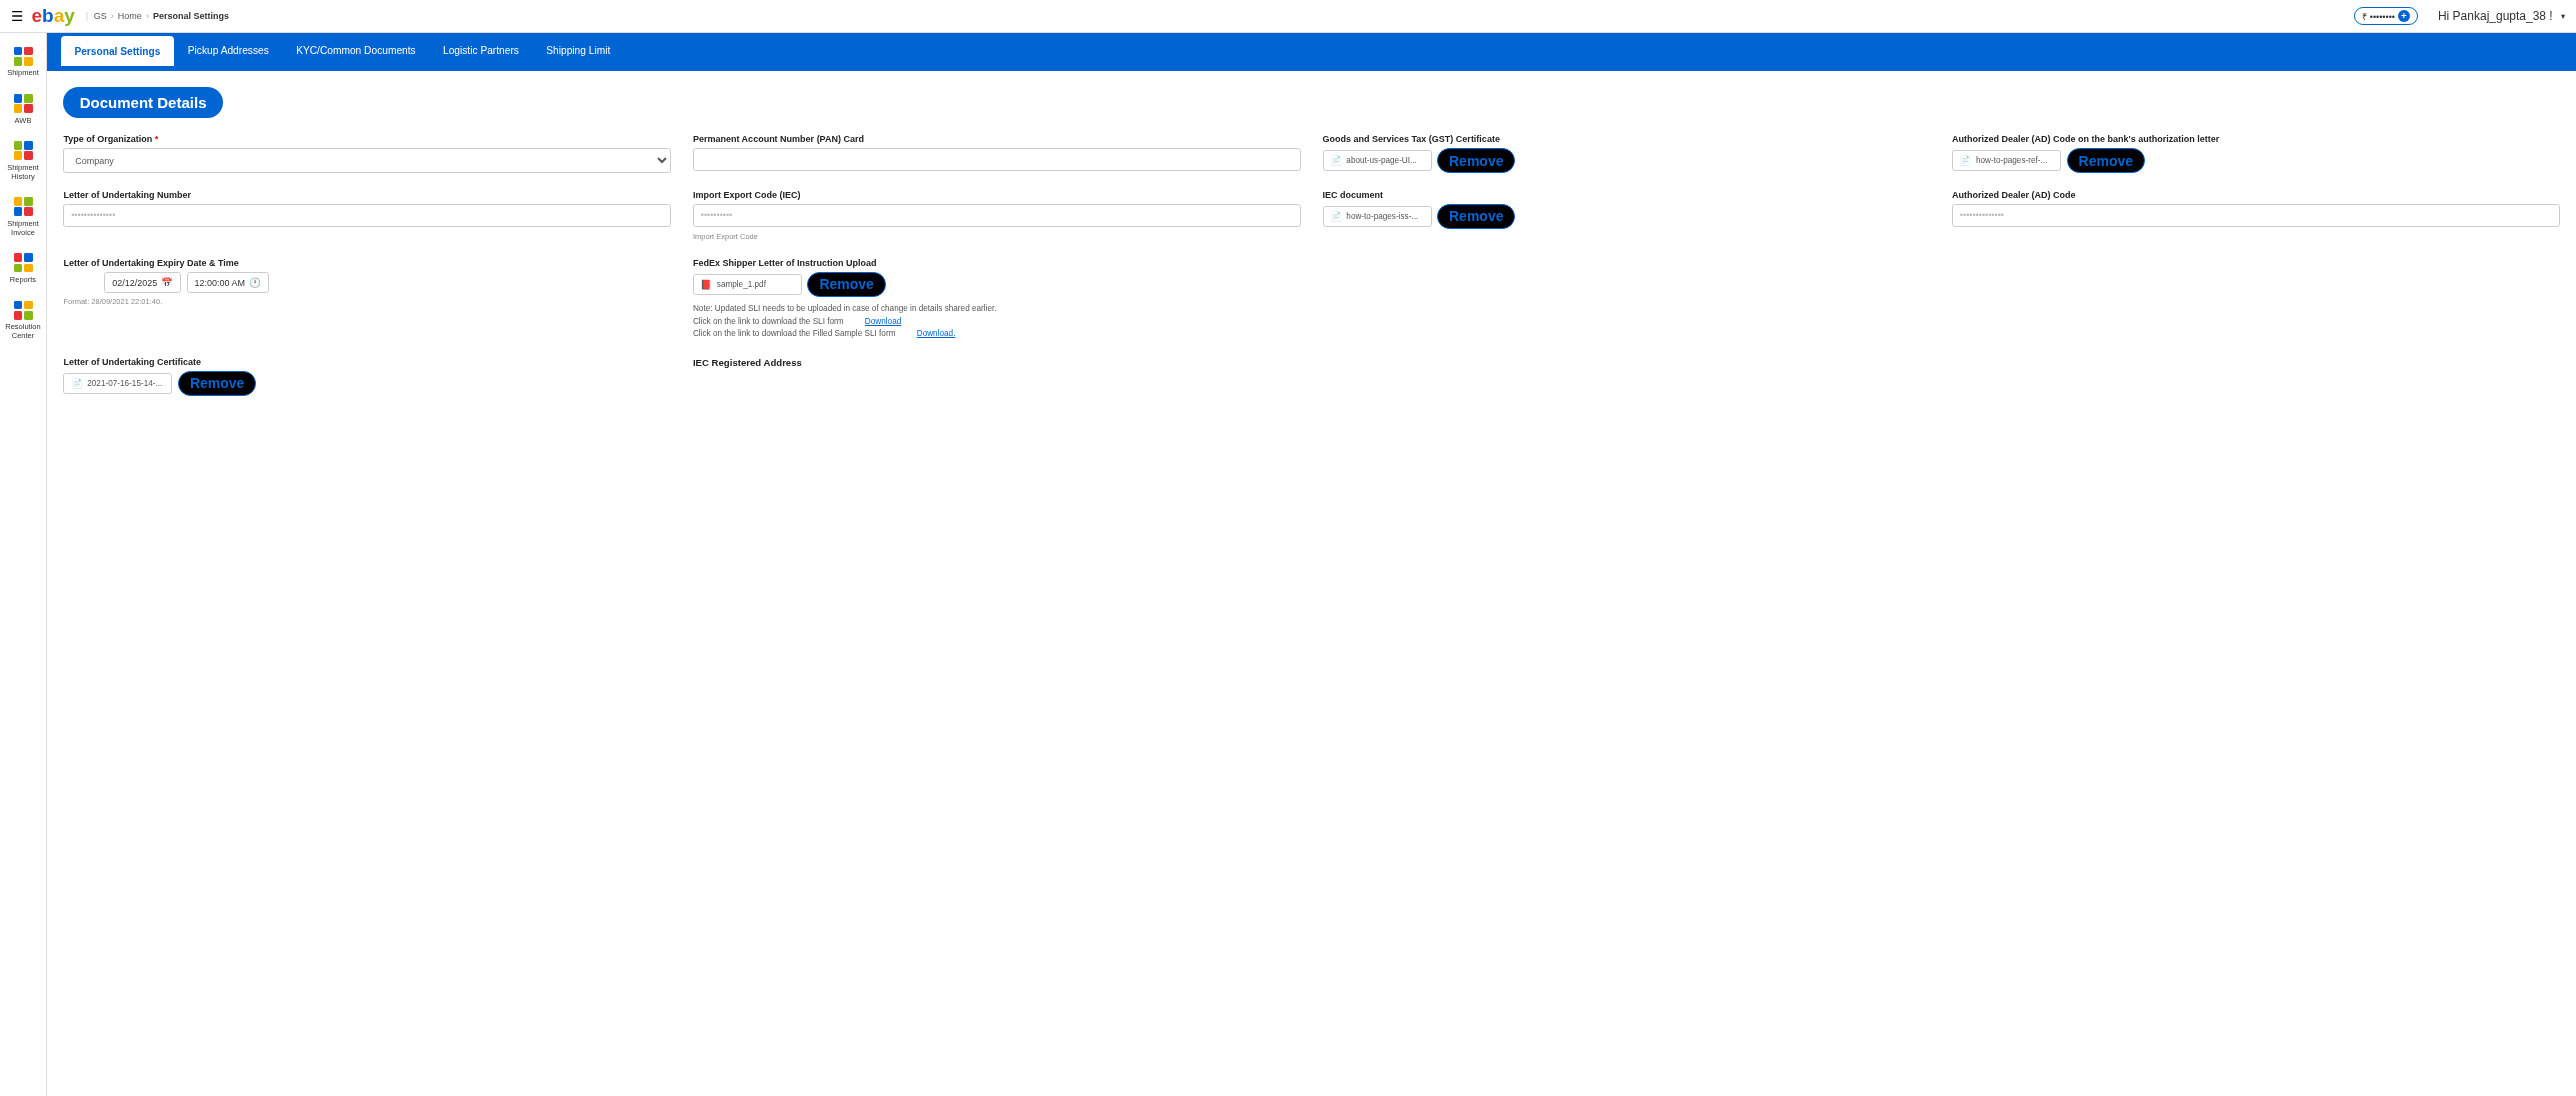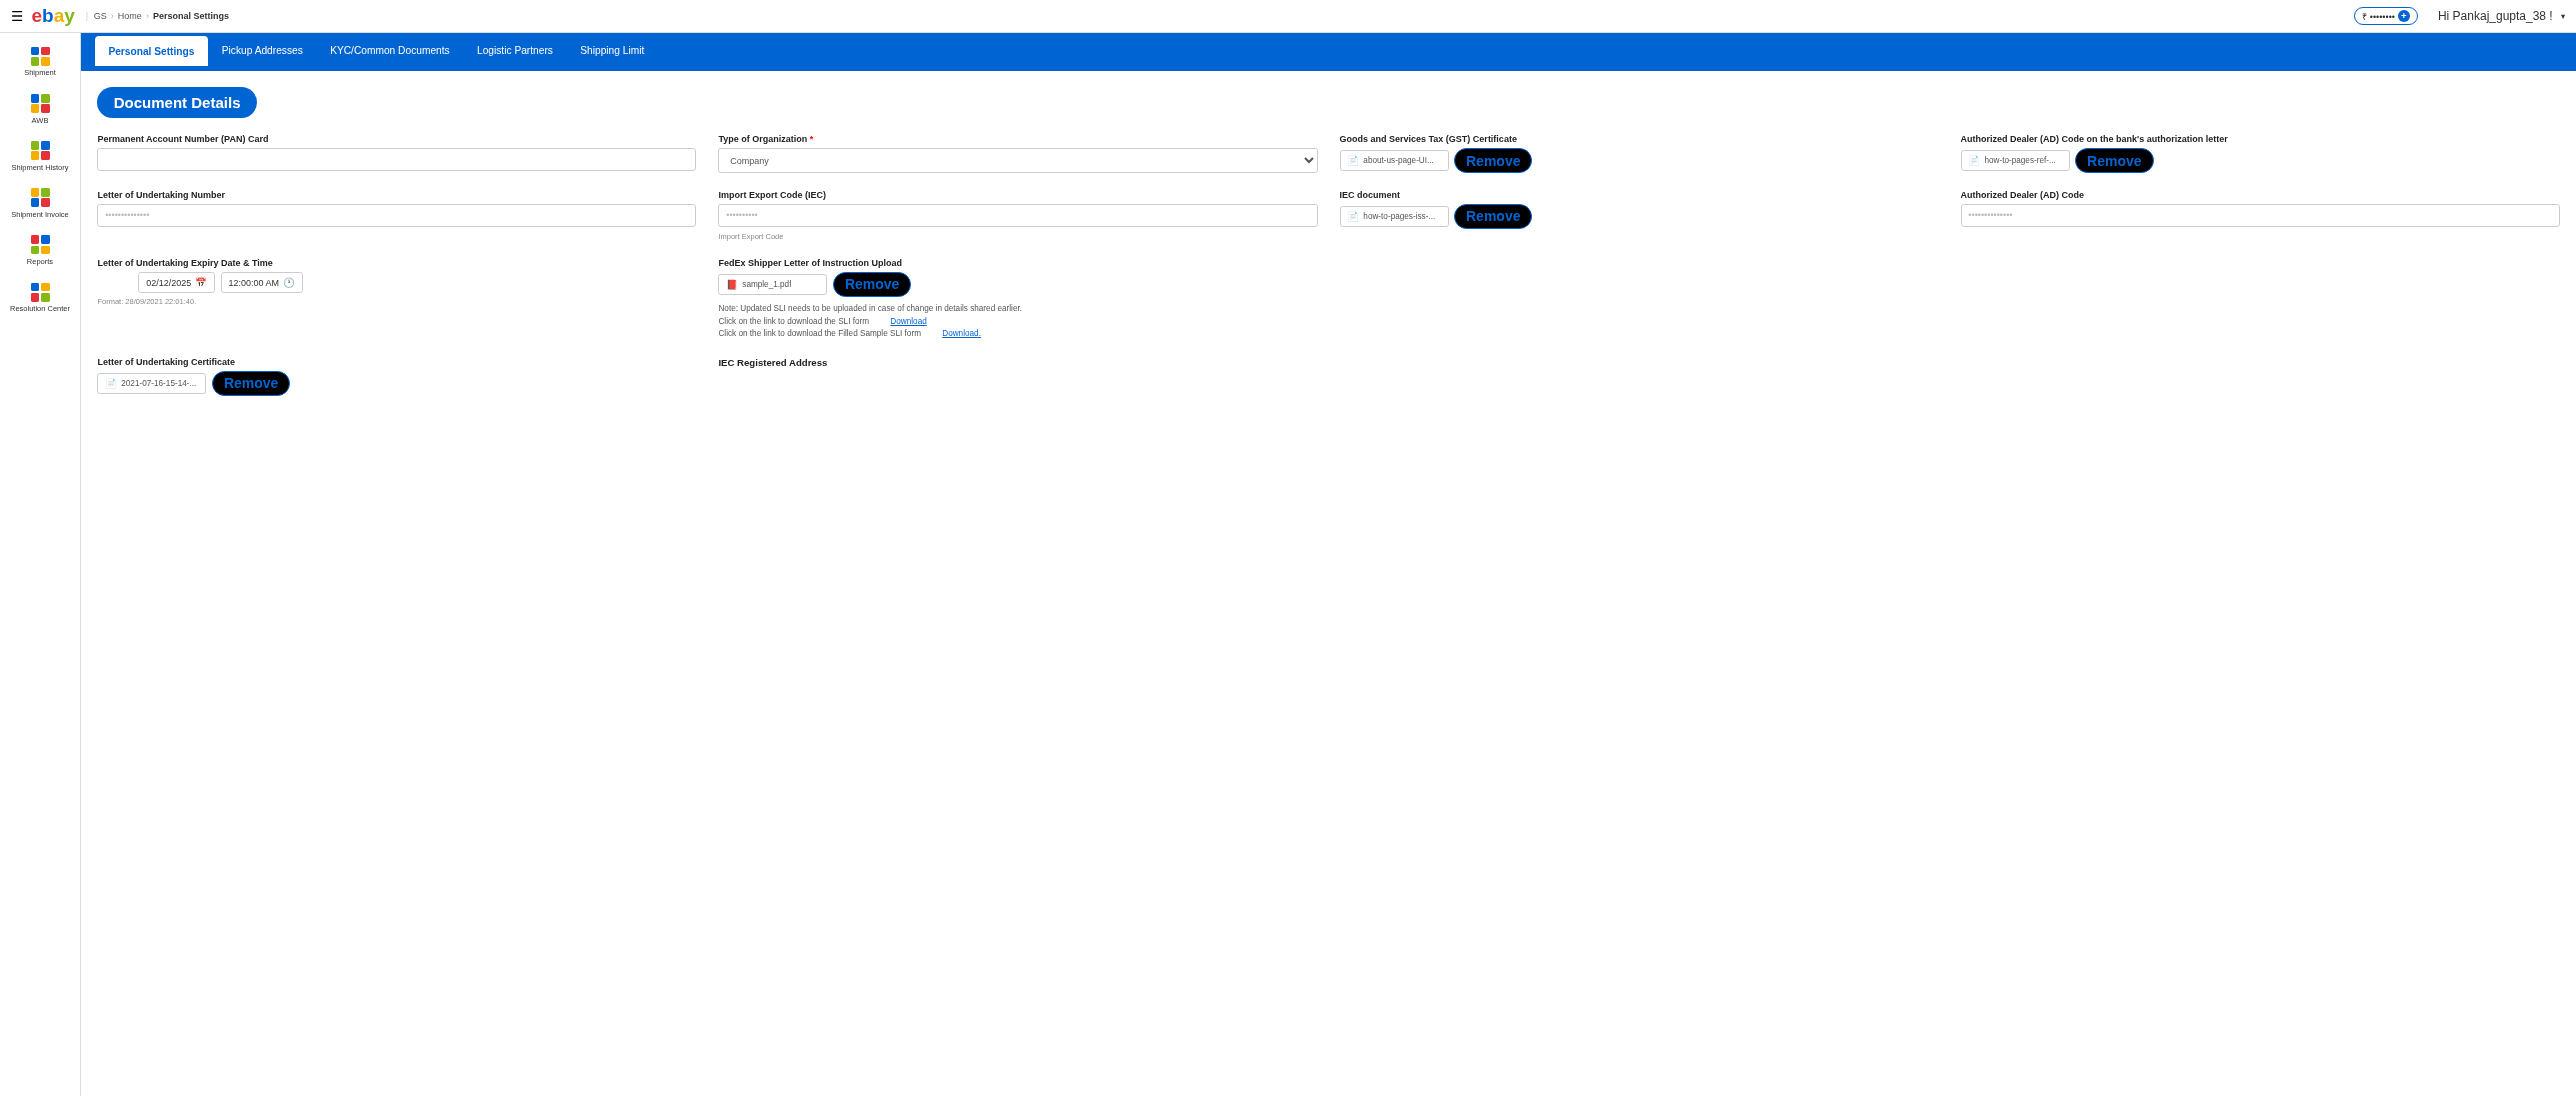--- a/index.html
+++ b/index.html
@@ -36,21 +36,21 @@
       font-size: 9.6px; font-weight: bold; cursor: pointer;
     }
     .hi-text { font-size: 12px; color: #333; padding-left: 12px; }
     .dropdown-arrow { color: #333; font-size: 8.2px; cursor: pointer; }
 
     
     .app-body { display: flex; height: calc(100vh - 33px); }
 
     
     .sidebar {
-      width: 81px;
+      width: 47px;
       background: #fff;
       border-right: 0.7px solid #ddd;
       display: flex;
       flex-direction: column;
       align-items: center;
       padding-top: 8.2px;
       gap: 5.5px;
     }
     .sidebar-item {
       display: flex; flex-direction: column; align-items: center;
@@ -251,32 +251,32 @@
     </div>
 
     <div class="page-body">
 
       <div class="section-title-btn">Document Details</div>
 
       
       <div class="form-grid">
 
         <div class="form-field">
-          <div class="form-label">Permanent Account Number (PAN) Card</div>
-          <input class="form-input" type="text" value="" style="">
-        </div>
-
-        <div class="form-field">
           <div class="form-label">
             <span>Type of Organization</span>
             <span class="required-star">*</span>
           </div>
           <select class="form-select">
             <option>Company</option>
           </select>
+        </div>
+
+        <div class="form-field">
+          <div class="form-label">Permanent Account Number (PAN) Card</div>
+          <input class="form-input" type="text" value="" style="">
         </div>
 
         <div class="form-field">
           <div class="form-label">Goods and Services Tax (GST) Certificate</div>
           <div class="file-row">
             <div class="file-input-box">
               <span class="file-icon doc-icon">📄</span>
               <span class="file-name">about-us-page-UI...</span>
             </div>
             <button class="remove-btn">Remove</button>

